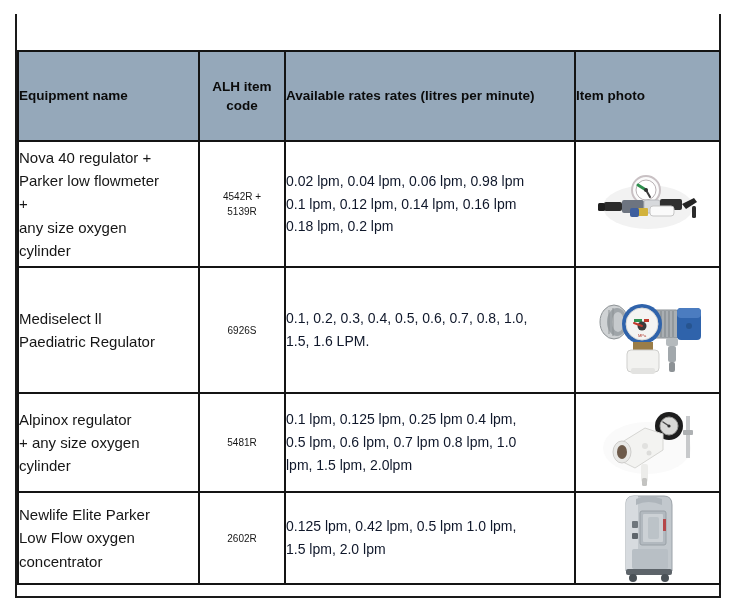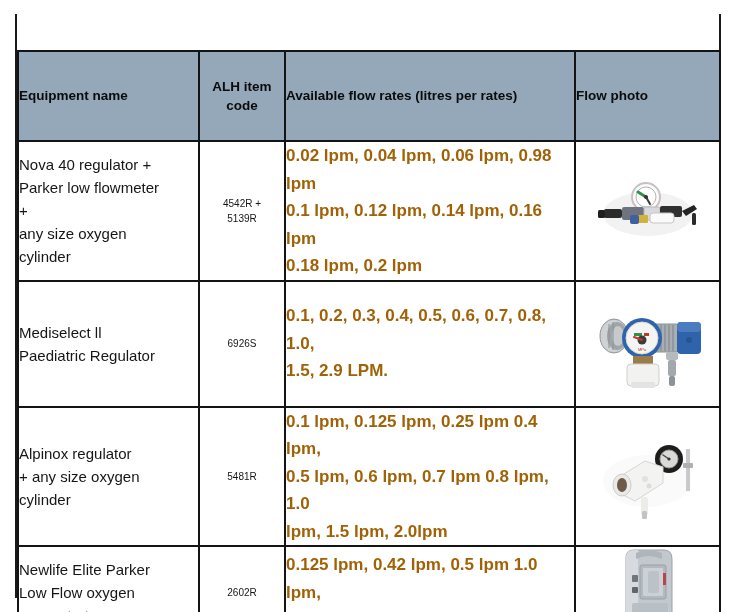--- a/index.html
+++ b/index.html
@@ -86,45 +86,44 @@
   }
   .th-pad      { padding: 0 0 0 16px; }
   .th-pad-code { padding: 0 0 0 12px; text-align: center; }
   .th-pad-flow { padding: 0 0 0 13px; }
   .th-pad-ph   { padding: 0 0 0 13px; }
 
   
   tbody td { background: #ffffff; }
   .row-1 td { height: 126px; }
   .row-2 td { height: 126px; }
-  .row-3 td { height: 127px; }
+  .row-3 td { height: 99px; }
   .row-4 td { height: 92px;  }
 
   .cell-name {
     font-size: 15px;
     color: #161616;
     line-height: 1.54;
     padding: 0 6px 0 16px;
     white-space: pre-line;
   }
   .cell-code {
     font-size: 10px;
     color: #161616;
     line-height: 1.5;
     text-align: center;
     padding: 0 4px;
     white-space: pre-line;
   }
   .cell-flow {
-    font-size: 17px;
-    color: #a16207;
+    font-size: 14px;
+    color: #0f172a;
     line-height: 1.62;
     padding: 0 10px 0 13px;
     white-space: pre-line;
-    font-weight: bold;
   }
   .cell-photo {
     text-align: center;
   }
   .photo-box {
     width: 100%;
     height: 100%;
     display: flex;
     align-items: center;
     justify-content: center;
@@ -149,22 +148,22 @@
           <col class="c-flow">
           <col class="c-photo">
       </colgroup>
 
       <thead>
         <tr>
           <th class="th-pad">Equipment name</th>
           <th class="th-pad-code">ALH
 item
 code</th>
-          <th class="th-pad-flow">Available flow rates (litres per rates)</th>
-          <th class="th-pad-ph">Flow photo</th>
+          <th class="th-pad-flow">Available rates rates (litres per minute)</th>
+          <th class="th-pad-ph">Item photo</th>
         </tr>
       </thead>
 
       <tbody>
 
         <tr class="row-1">
           <td class="cell-name">Nova 40 regulator  +
 Parker low flowmeter
 +
 any size oxygen
@@ -203,21 +202,21 @@
               </svg>
             </div>
           </td>
         </tr>
 
         <tr class="row-2">
           <td class="cell-name">Mediselect ll
 Paediatric Regulator</td>
           <td class="cell-code">6926S</td>
           <td class="cell-flow">0.1, 0.2, 0.3, 0.4, 0.5, 0.6, 0.7, 0.8, 1.0,
-1.5, 2.9 LPM.</td>
+1.5, 1.6 LPM.</td>
           <td class="cell-photo">
             <div class="photo-box">
               <svg class="photo-svg" width="122" height="100" viewBox="0 0 122 100">
                 <rect x="0" y="0" width="122" height="100" fill="#ffffff"></rect>
 
                 <ellipse cx="27" cy="42" rx="14" ry="17" fill="#cfd2d4" stroke="#8e9396" stroke-width="1"></ellipse>
                 <ellipse cx="30" cy="42" rx="10" ry="14" fill="#9fa5a9"></ellipse>
                 <ellipse cx="31" cy="42" rx="6" ry="10" fill="#c6cacd"></ellipse>
                 <line x1="22" y1="30" x2="22" y2="54" stroke="#8d9295" stroke-width="1"></line>
                 <line x1="26" y1="28" x2="26" y2="56" stroke="#8d9295" stroke-width="1"></line>

